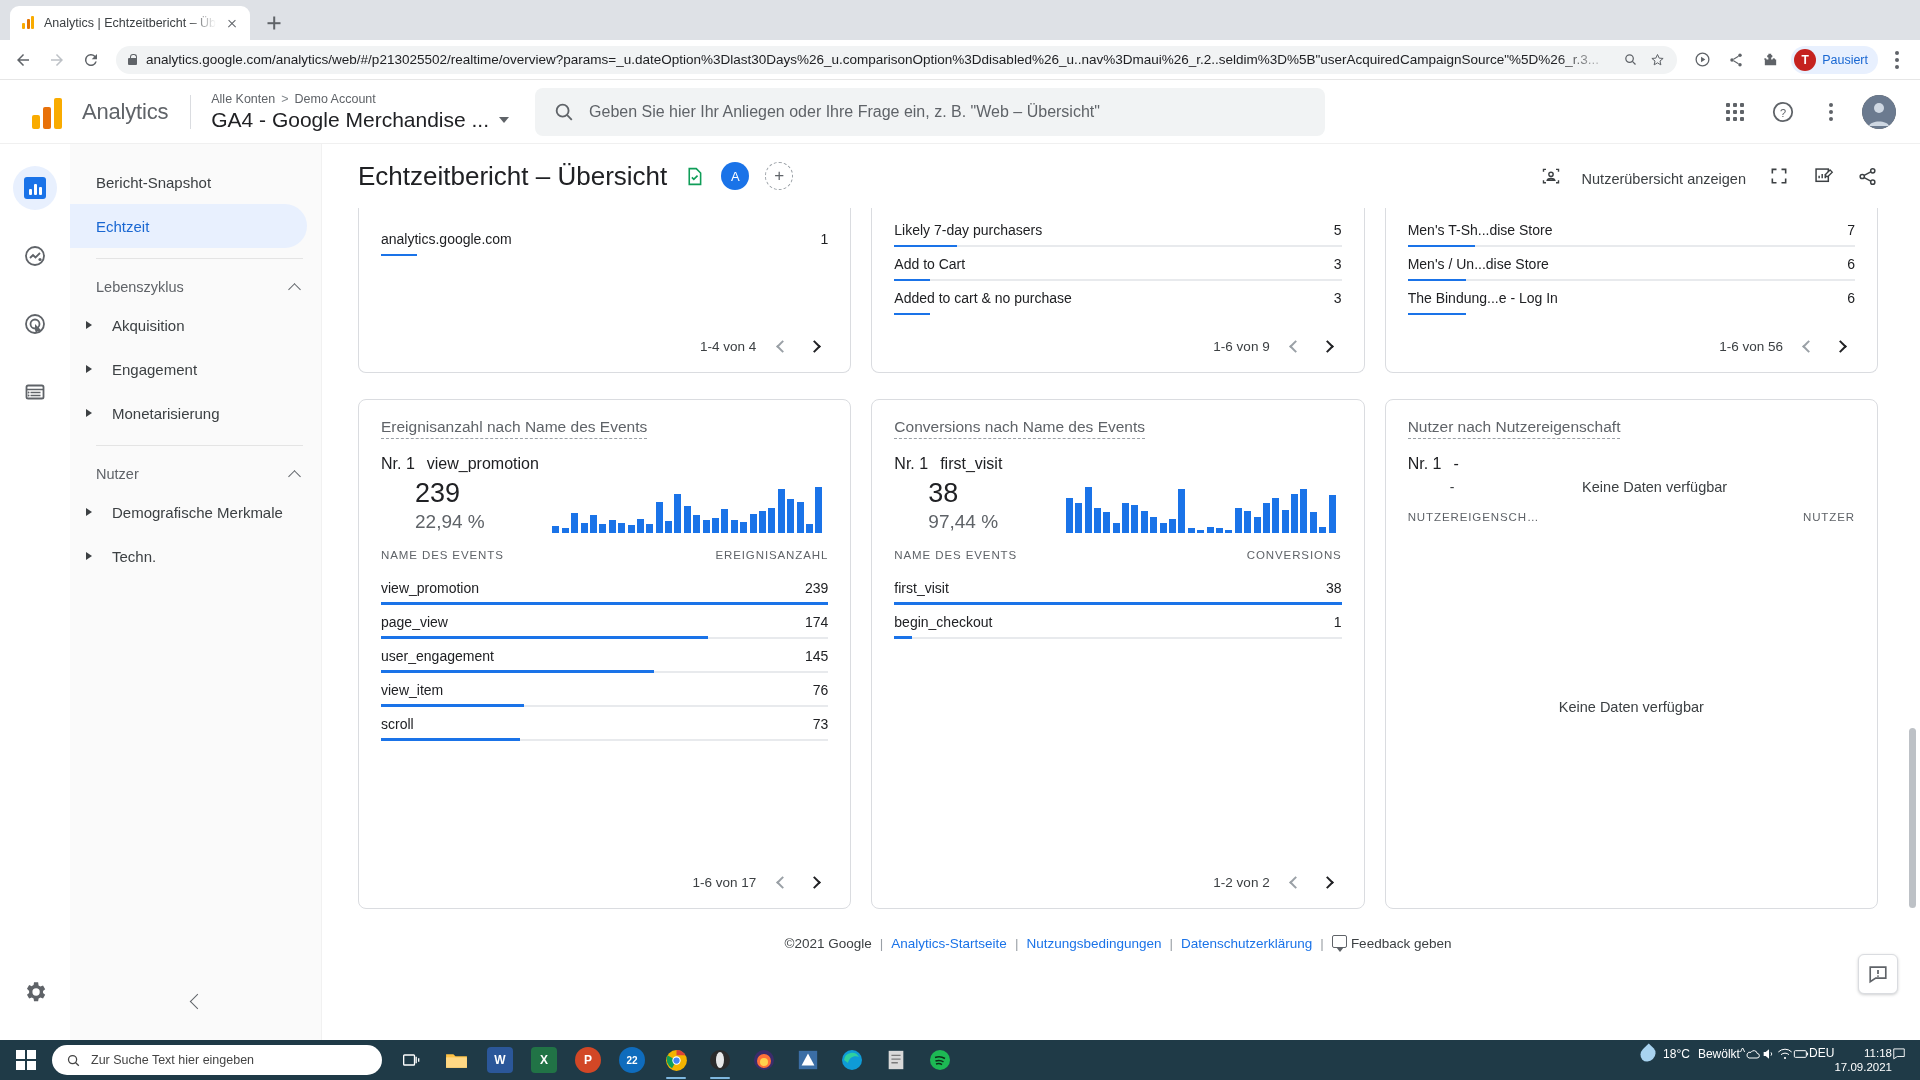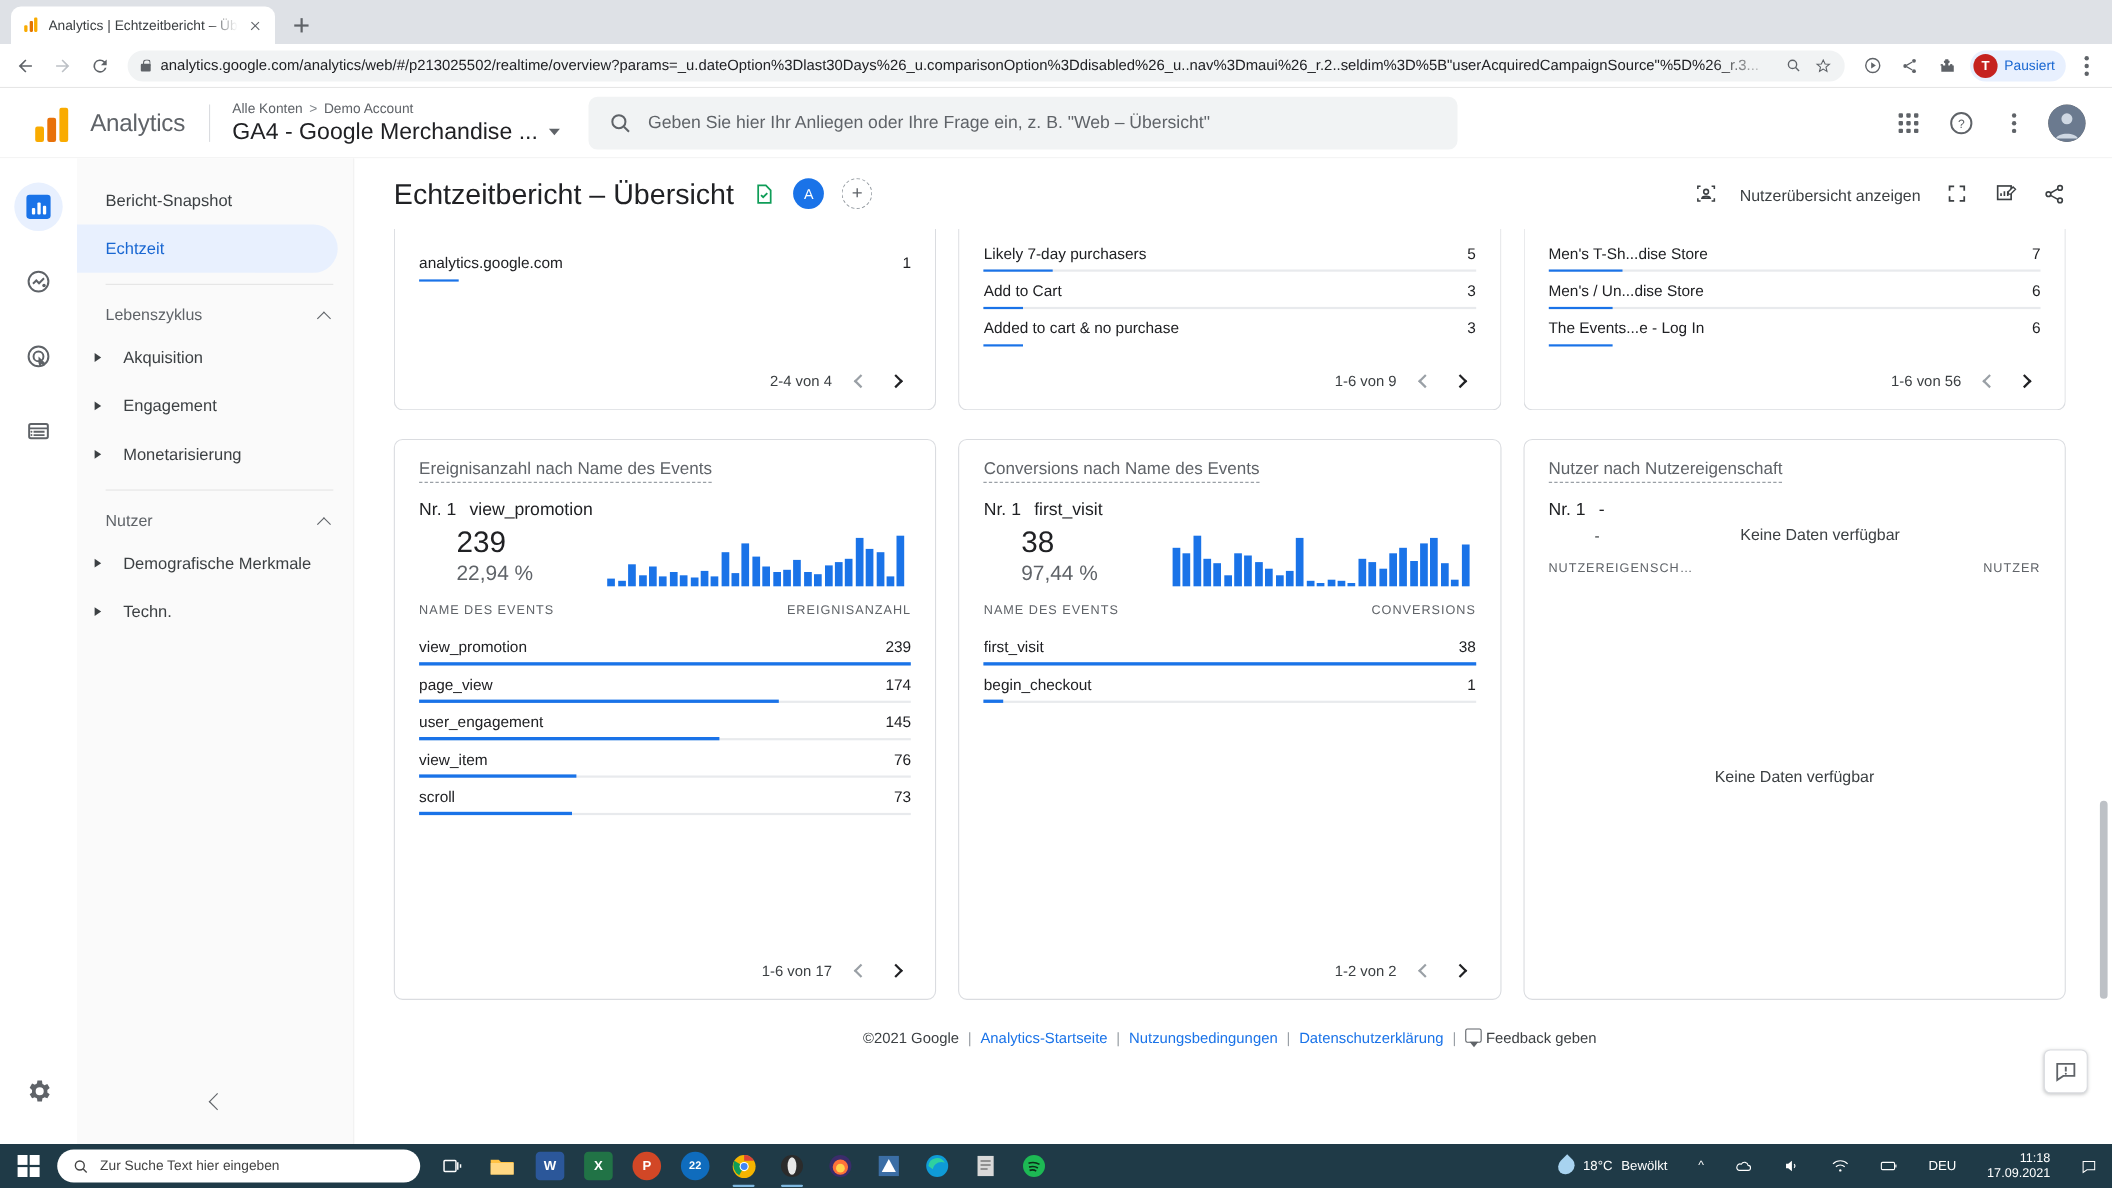--- a/index.html
+++ b/index.html
@@ -243,21 +243,21 @@
   }
   .win-logo { display:grid;grid-template-columns:9px 9px;grid-template-rows:9px 9px;gap:2.5px;}
   .win-logo i { background:#fff; display:block; }
   .tb-search {
     width: 330px; height: 30px; background:#fff; border-radius:15px; display:flex; align-items:center;
     gap:10px; padding: 0 14px; color:#444; font-size:12.5px; margin-right:6px;
   }
   .tb-ico { width:40px;height:40px;display:flex;align-items:center;justify-content:center;cursor:pointer;position:relative;}
   .tb-app { width:26px;height:26px;border-radius:4px;display:flex;align-items:center;justify-content:center;font-size:12px;font-weight:bold;color:#fff;}
   .tb-running:after{content:"";position:absolute;bottom:1px;left:10px;right:10px;height:2px;background:#7fb8e0;border-radius:2px;}
-  .tray { margin-left:auto; display:flex; align-items:center; gap:28px; padding-right: 10px; font-size:12px;}
+  .tray { margin-left:auto; display:flex; align-items:flex-start; gap:0; padding-right: 10px; font-size:12px;}
   .tray-clock { display:flex; flex-direction:column; align-items:flex-end; line-height:1.25; font-size:11.5px;}
   .weather { display:flex; align-items:center; gap:8px; font-size:12px;}
   .drop { width:14px;height:16px;background:#a8d3f0;border-radius:0 50% 50% 50%;transform:rotate(45deg);}
 </style>
 </head>
 <body>
 
 <div class="browser">
 
   <div class="tabstrip">
@@ -536,21 +536,21 @@
             <div style="height:14px"></div>
             <div class="tbl-row">
               <div class="line">
                 <span>analytics.google.com</span>
                 <span>1</span>
               </div>
               <span class="bar-track" style="background:transparent"></span>
               <span class="bar-fill" style="width:8%"></span>
             </div>
             <div class="pager">
-              <span>2-4 von 4</span>
+              <span>1-4 von 4</span>
               <span class="pg-arrow">
                   <i class="ar left"></i>
                 </span>
               <span class="pg-arrow">
                   <i class="ar right"></i>
                 </span>
             </div>
           </div>
 
           <div class="card clipped-top">
@@ -601,21 +601,21 @@
             <div class="tbl-row">
               <div class="line">
                 <span>Men's / Un...dise Store</span>
                 <span>6</span>
               </div>
               <span class="bar-track"></span>
               <span class="bar-fill" style="width:13%"></span>
             </div>
             <div class="tbl-row">
               <div class="line">
-                <span>The Events...e - Log In</span>
+                <span>The Bindung...e - Log In</span>
                 <span>6</span>
               </div>
               <span class="bar-track" style="background:transparent"></span>
               <span class="bar-fill" style="width:13%"></span>
             </div>
             <div class="pager">
               <span>1-6 von 56</span>
               <span class="pg-arrow">
                   <i class="ar left"></i>
                 </span>

